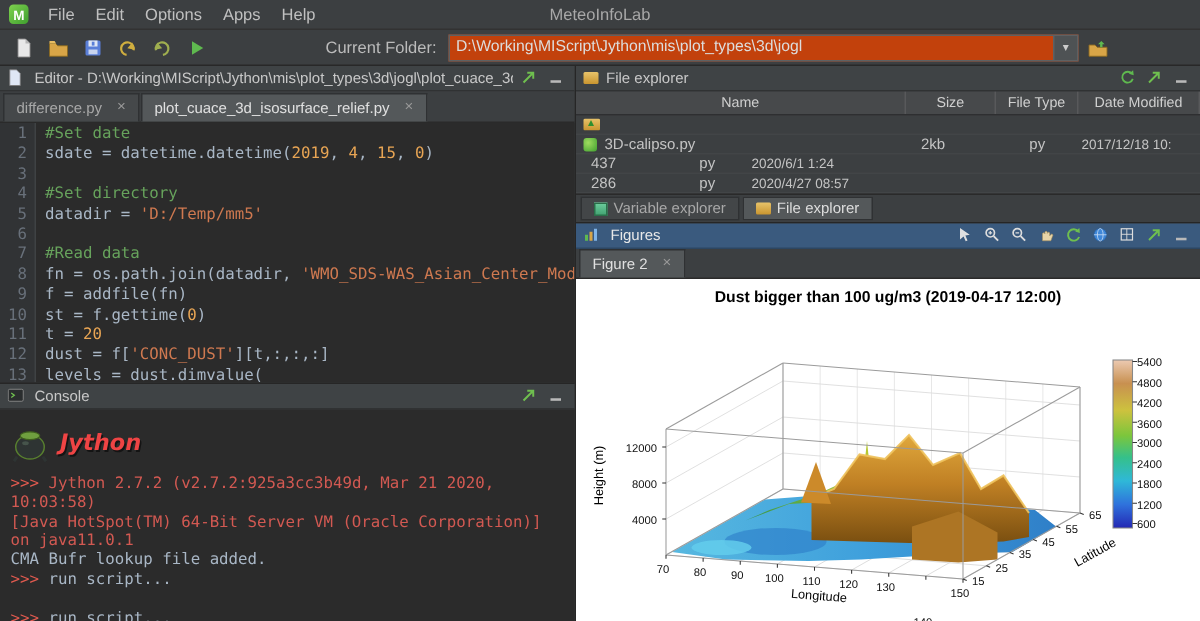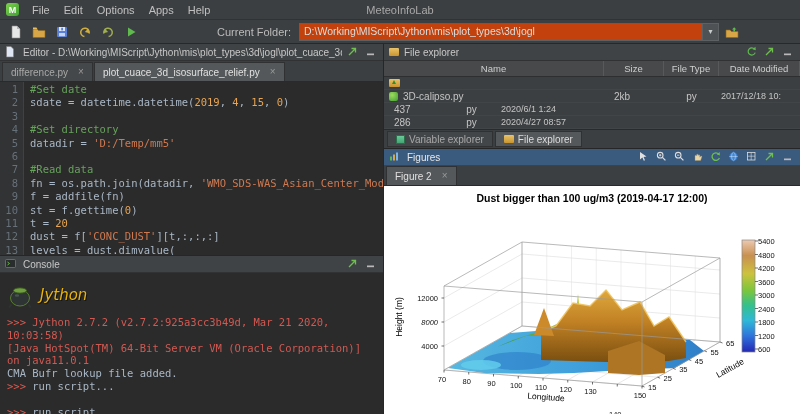--- a/index.html
+++ b/index.html
@@ -45,21 +45,21 @@
     font-family:"DejaVu Sans Mono",monospace;font-size:10.5px;line-height:13.4px;}
   .gutter{width:24px;background:#313335;border-right:1px solid #3f4244;color:#68707a;
     text-align:right;padding:1px 5px 0 0;flex:none;}
   .code{flex:1;padding:1px 0 0 6px;white-space:pre;color:#a9b7c6;overflow:hidden;}
   .tok-plain{color:#a9b7c6}.tok-comment{color:#67a35c}.tok-string{color:#cf7950}.tok-number{color:#e8a554}
   
   .console-panel{flex:1;display:flex;flex-direction:column;border-top:1px solid #262626;min-height:0;}
   .console-body{flex:1;background:#2b2b2b;padding:4px 7px;overflow:hidden;
     font-family:"DejaVu Sans Mono",monospace;font-size:10.5px;line-height:12.8px;color:#c8c8c8;}
   .jython-row{display:flex;align-items:center;gap:7px;height:36px;margin-bottom:3px;}
-  .jython-text{font-size:15px;font-weight:normal;font-style:italic;color:#eab308;
+  .jython-text{font-size:15px;font-weight:bold;font-style:italic;color:#ef4444;
     text-shadow:1px 1px 0 #141414;font-family:"DejaVu Sans",sans-serif;}
   .tok-prompt{color:#e05a4f}.tok-error{color:#d25952}
   
   .fe-panel{height:104px;display:flex;flex-direction:column;}
   .fe-table{flex:1;background:#3c3f41;overflow:hidden;}
   .fe-header{display:flex;height:16px;background:#47494b;border-bottom:1px solid #2e2f31;}
   .fe-header>div{display:flex;align-items:center;justify-content:center;border-right:1px solid #58595b;
     font-size:9.5px;color:#cfcfcf;overflow:hidden;white-space:nowrap;}
   .hw-name{width:220px}.hw-size{width:60px}.hw-type{width:55px}.hw-date{flex:1}
   .fe-row{display:flex;height:13px;align-items:center;border-bottom:1px solid #424547;font-size:10px;color:#c4c4c4;}
@@ -491,21 +491,21 @@
             <span class="tick" style="position:absolute;left:194.5px;top:201px;width:24px;text-align:center;">130</span>
             <span class="tick" style="position:absolute;left:219.25px;top:203px;width:24px;text-align:center;margin-top:21px;">140</span>
             <span class="tick" style="position:absolute;left:244px;top:205px;width:24px;text-align:center;">150</span>
             <span class="tick" style="position:absolute;left:264px;top:197px;">15</span>
             <span class="tick" style="position:absolute;left:279.6px;top:188.2px;">25</span>
             <span class="tick" style="position:absolute;left:295.2px;top:179.4px;">35</span>
             <span class="tick" style="position:absolute;left:310.8px;top:170.6px;">45</span>
             <span class="tick" style="position:absolute;left:326.4px;top:161.8px;">55</span>
             <span class="tick" style="position:absolute;left:342px;top:153px;">65</span>
             <span class="tick" style="position:absolute;left:18px;top:156px;width:36px;text-align:right;">4000</span>
-            <span class="tick" style="position:absolute;left:18px;top:132px;width:36px;text-align:right;font-style:italic;">8000</span>
+            <span class="tick" style="position:absolute;left:18px;top:132px;width:36px;text-align:right;">8000</span>
             <span class="tick" style="position:absolute;left:18px;top:108px;width:36px;text-align:right;">12000</span>
             <span class="tick" style="position:absolute;left:374px;top:159px;">600</span>
             <span class="tick" style="position:absolute;left:374px;top:145.5px;">1200</span>
             <span class="tick" style="position:absolute;left:374px;top:132px;">1800</span>
             <span class="tick" style="position:absolute;left:374px;top:118.5px;">2400</span>
             <span class="tick" style="position:absolute;left:374px;top:105px;">3000</span>
             <span class="tick" style="position:absolute;left:374px;top:91.5px;">3600</span>
             <span class="tick" style="position:absolute;left:374px;top:78px;">4200</span>
             <span class="tick" style="position:absolute;left:374px;top:64.5px;">4800</span>
             <span class="tick" style="position:absolute;left:374px;top:51px;">5400</span>

